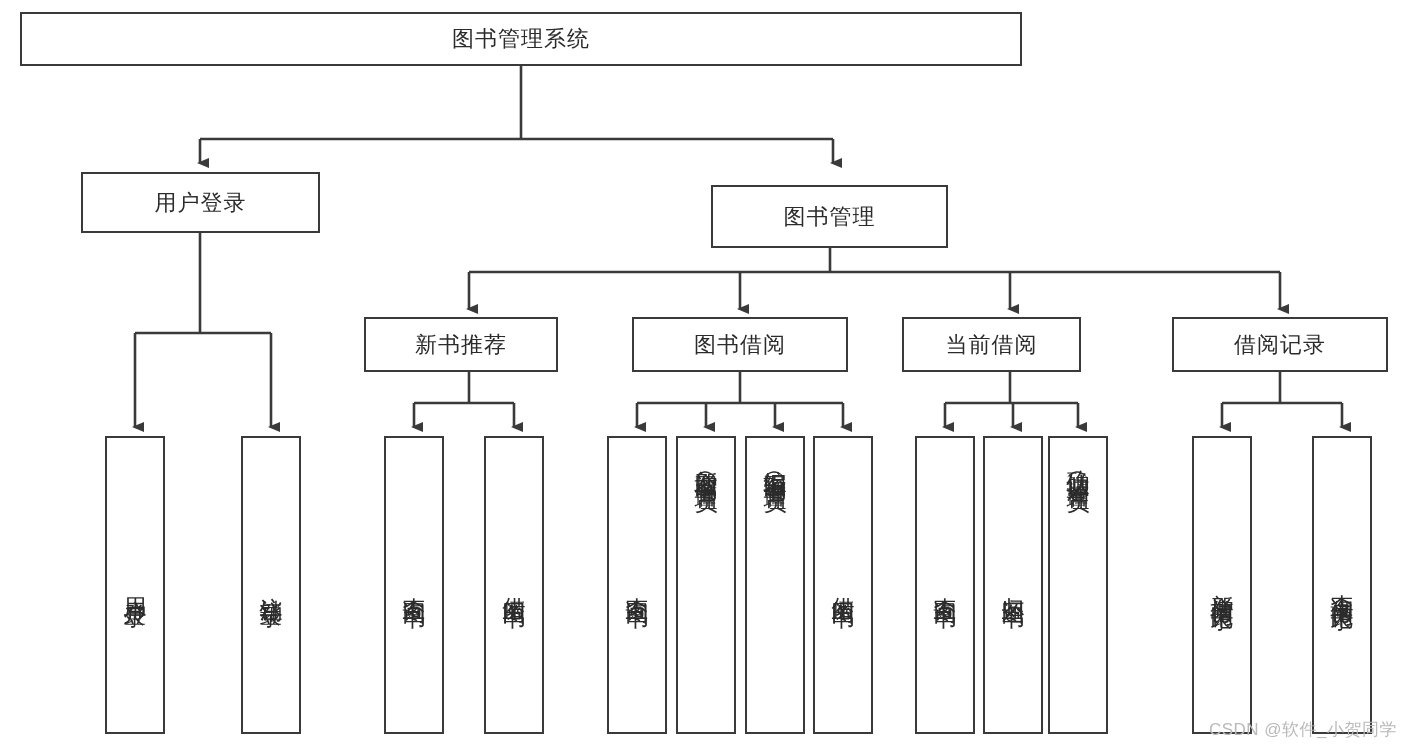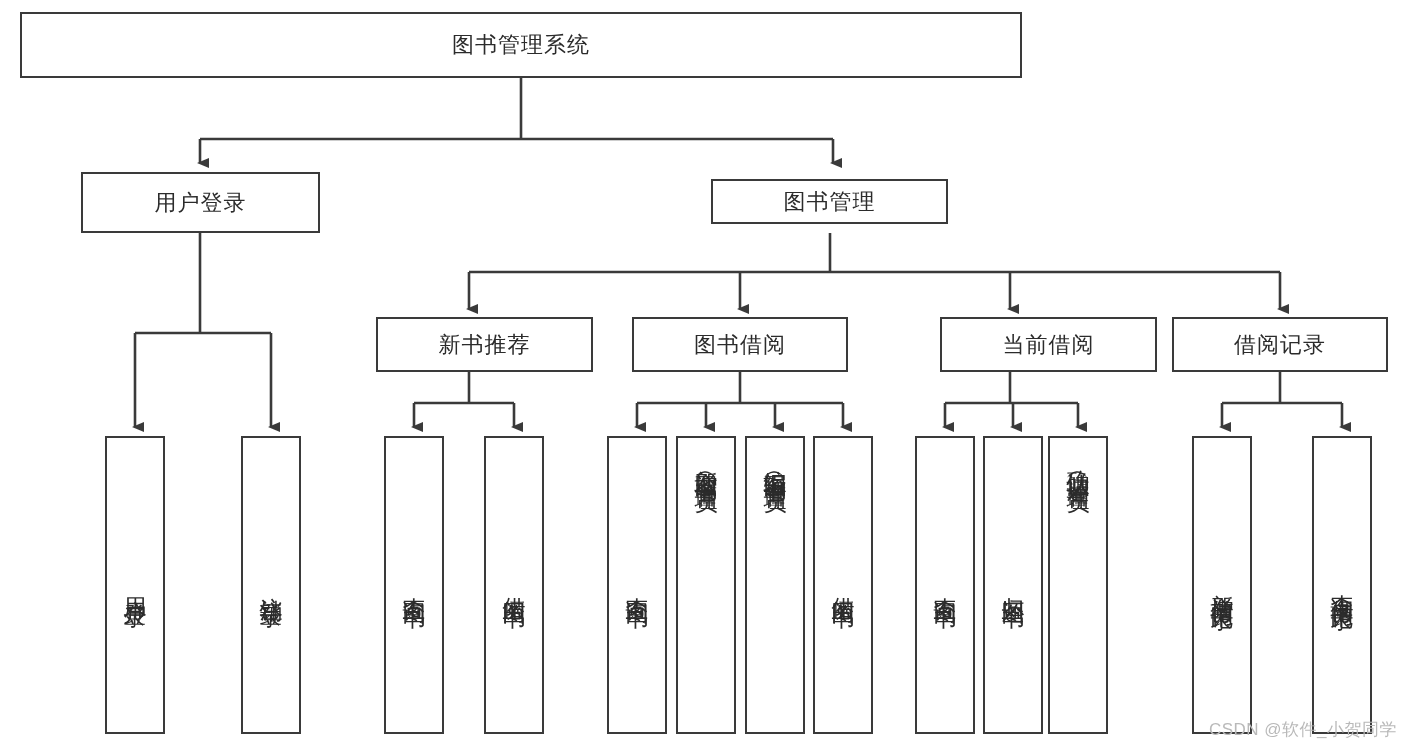--- a/index.html
+++ b/index.html
@@ -119,41 +119,41 @@
       <path d="M1013,403 L1013,427" marker-end="url(#arrow)"></path>
       <path d="M1078,403 L1078,427" marker-end="url(#arrow)"></path>
 
       <path d="M1280,372 L1280,403"></path>
       <path d="M1222,403 L1342,403"></path>
       <path d="M1222,403 L1222,427" marker-end="url(#arrow)"></path>
       <path d="M1342,403 L1342,427" marker-end="url(#arrow)"></path>
     </g>
   </svg>
 
-  <div class="node" style="left:20px; top:12px; width:1002px; height:66px;">
+  <div class="node" style="left:20px; top:12px; width:1002px; height:54px;">
     <span class="node-label">图书管理系统</span>
   </div>
 
   <div class="node" style="left:81px; top:172px; width:239px; height:61px;">
     <span class="node-label">用户登录</span>
   </div>
 
-  <div class="node" style="left:711px; top:179px; width:237px; height:45px;font-family:Liberation Serif, serif;">
+  <div class="node" style="left:711px; top:185px; width:237px; height:63px;font-family:Liberation Serif, serif;">
     <span class="node-label">图书管理</span>
   </div>
 
-  <div class="node" style="left:376px; top:317px; width:217px; height:55px;">
+  <div class="node" style="left:364px; top:317px; width:194px; height:55px;">
     <span class="node-label">新书推荐</span>
   </div>
 
   <div class="node" style="left:632px; top:317px; width:216px; height:55px;text-align:center;">
     <span class="node-label">图书借阅</span>
   </div>
 
-  <div class="node" style="left:940px; top:317px; width:217px; height:55px;">
+  <div class="node" style="left:902px; top:317px; width:179px; height:55px;">
     <span class="node-label">当前借阅</span>
   </div>
 
   <div class="node" style="left:1172px; top:317px; width:216px; height:55px;align-items:center;">
     <span class="node-label">借阅记录</span>
   </div>
 
   <div class="node vertical centered" style="left:105px; top:436px; width:60px; height:298px;">
     <span class="node-label">用户登录</span>
   </div>

